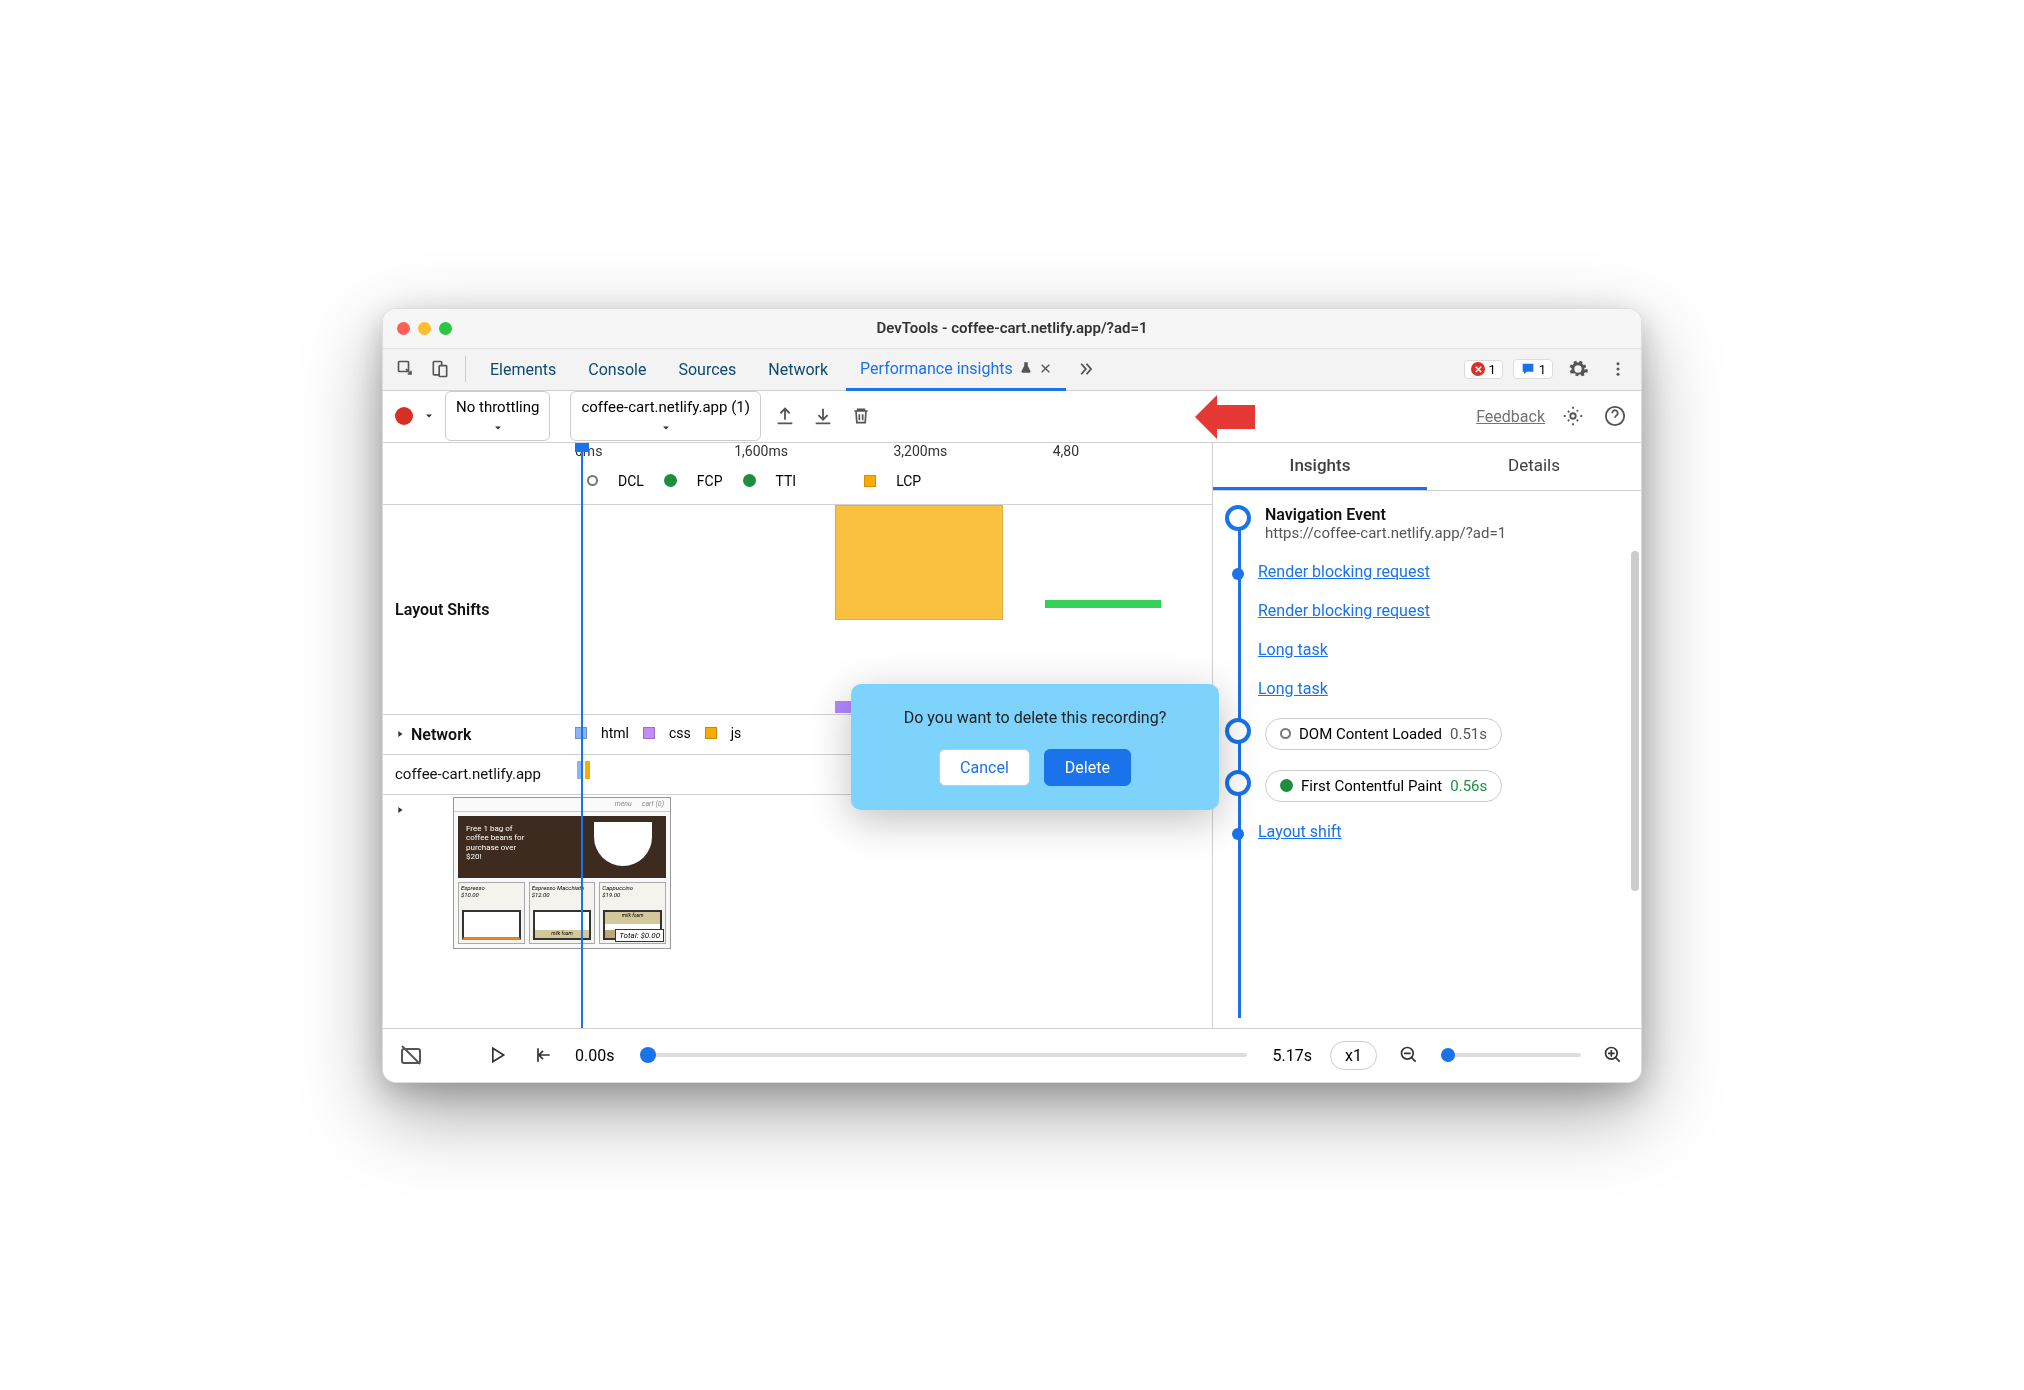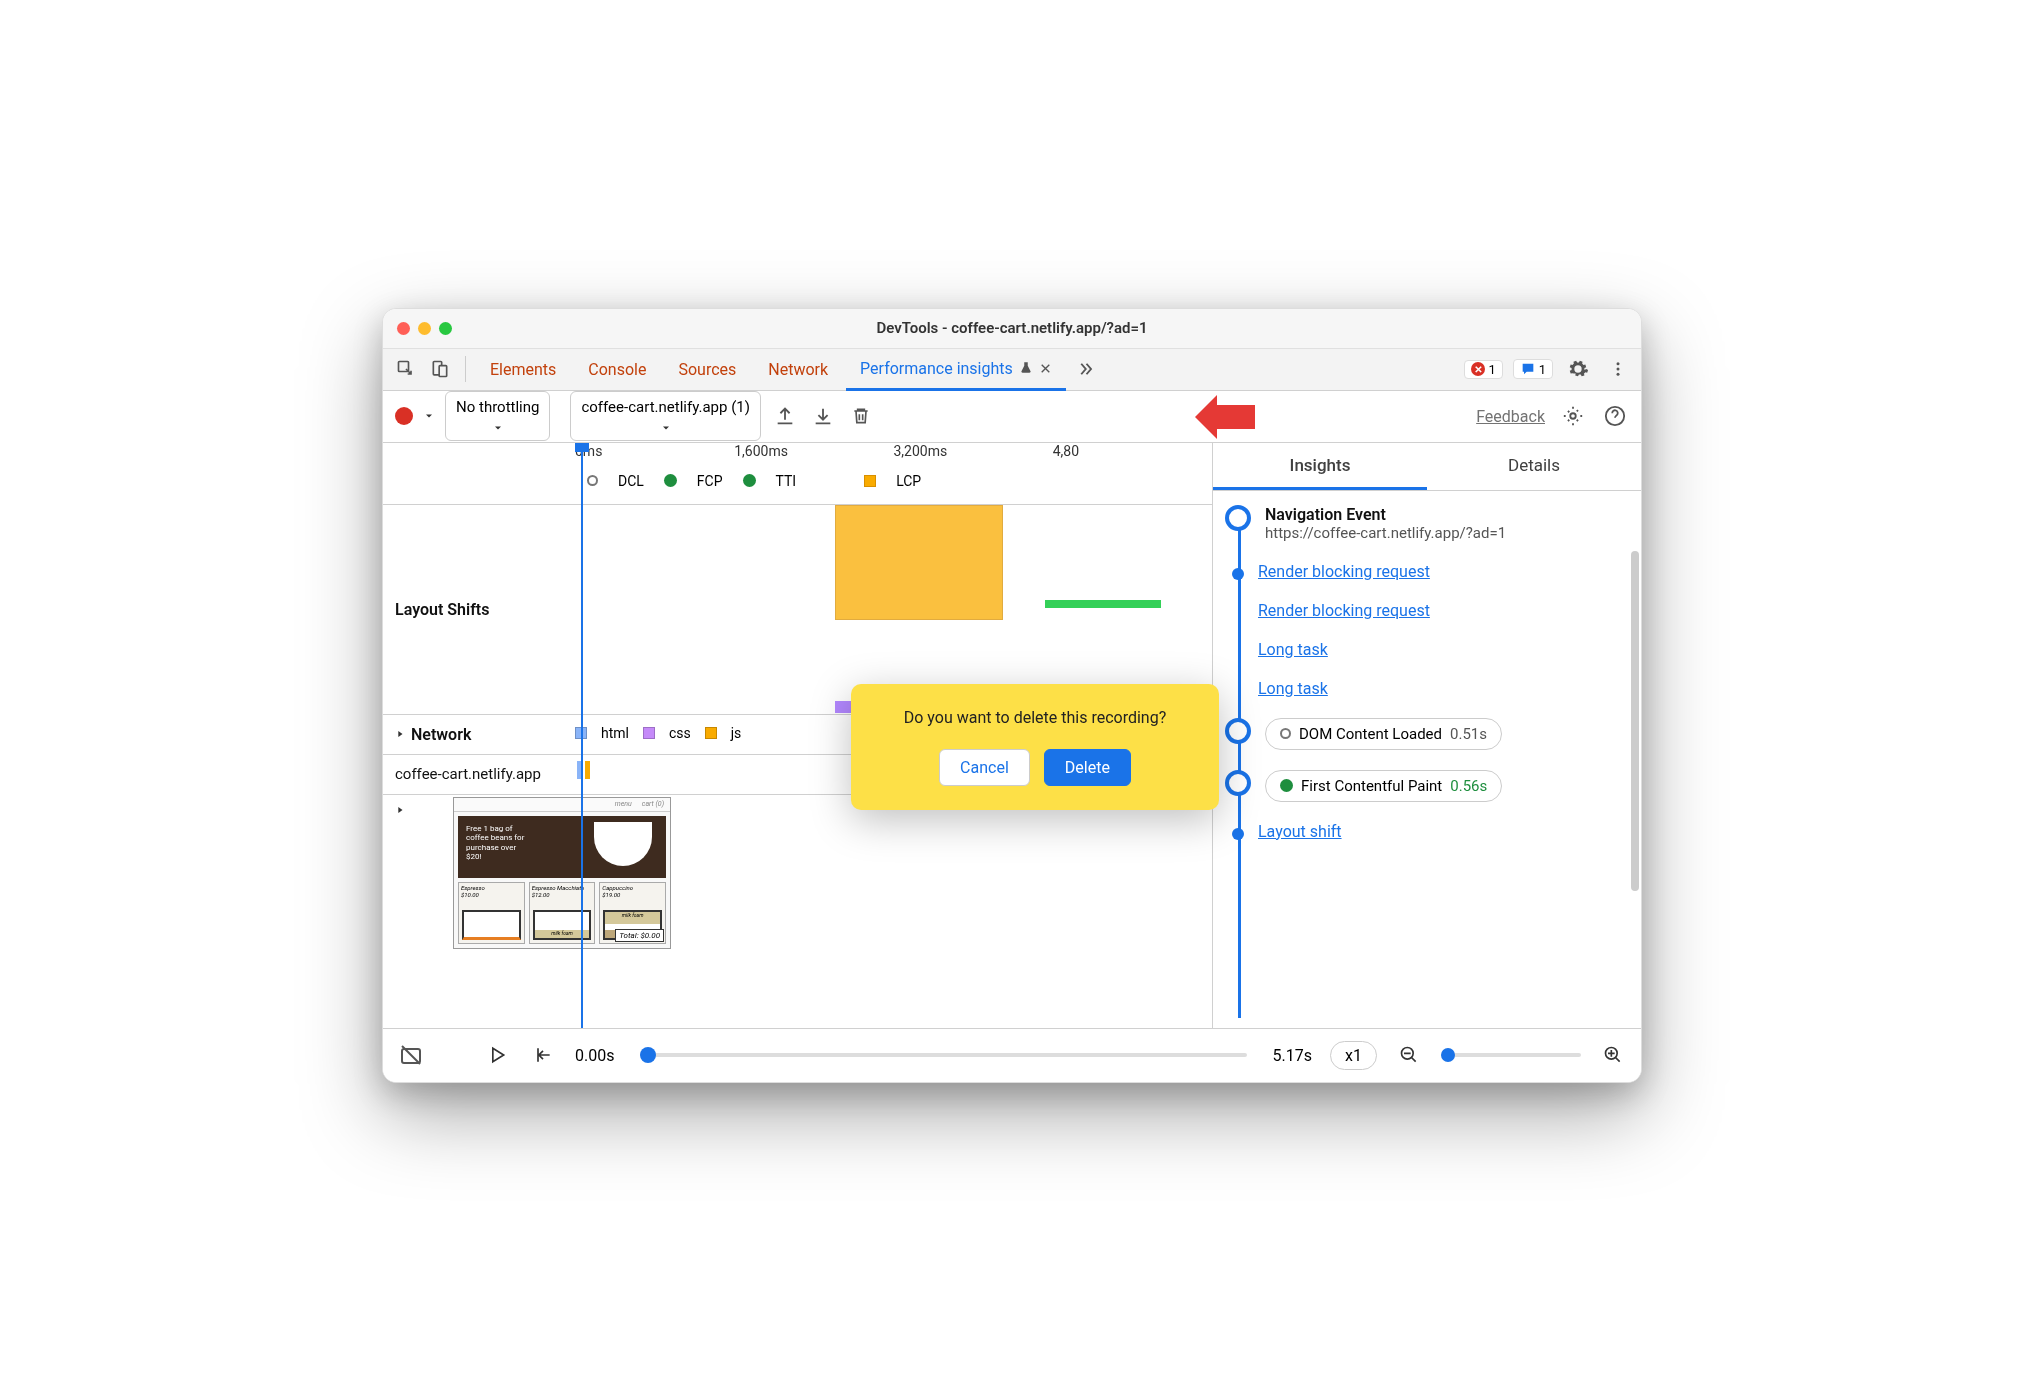--- a/index.html
+++ b/index.html
@@ -41,21 +41,21 @@
   height: 42px;
   display: flex;
   align-items: center;
   padding: 0 8px;
   border-bottom: 1px solid #d0d0d0;
   background: #f3f3f3;
   gap: 4px;
 }
 .tabstrip .iconbtn { width: 30px; height: 30px; display: flex; align-items: center; justify-content: center; color: #555; cursor: pointer; border-radius: 4px; }
 .tabstrip .sep { width: 1px; height: 26px; background: #ccc; margin: 0 6px; }
-.tab { padding: 0 14px; height: 42px; display: flex; align-items: center; font-size: 16px; color: #c2410c; cursor: pointer; gap: 6px; }
+.tab { padding: 0 14px; height: 42px; display: flex; align-items: center; font-size: 16px; color: #0c4a6e; cursor: pointer; gap: 6px; }
 .tab.active { color: #1a73e8; border-bottom: 3px solid #1a73e8; padding-bottom: 0; margin-bottom: -1px; }
 .badge { display: flex; align-items: center; gap: 3px; background: #fff; border: 1px solid #ddd; border-radius: 4px; padding: 1px 6px; font-size: 13px; }
 .badge .circ { width: 14px; height: 14px; border-radius: 50%; display: flex; align-items: center; justify-content: center; color: #fff; font-size: 10px; font-weight: bold; }
 .badge.err .circ { background: #d93025; }
 .badge.msg svg { color: #1a73e8; }
 .tabstrip-right { margin-left: auto; display: flex; align-items: center; gap: 10px; }
 
 .toolbar {
   height: 52px;
   display: flex;
@@ -137,21 +137,21 @@
 .slider { flex: 1; height: 4px; background: #ddd; border-radius: 2px; position: relative; margin: 0 8px; }
 .slider .thumb-dot { position: absolute; width: 16px; height: 16px; background: #1a73e8; border-radius: 50%; top: -6px; }
 .zoom-pill { border: 1px solid #ccc; border-radius: 16px; padding: 4px 14px; }
 .zoom-slider { width: 140px; height: 4px; background: #ddd; border-radius: 2px; position: relative; }
 .zoom-slider .thumb-dot { position: absolute; width: 14px; height: 14px; background: #1a73e8; border-radius: 50%; top: -5px; left: 0; }
 
 .modal {
   position: absolute;
   left: 468px; top: 375px;
   width: 368px;
-  background: #fde047;
+  background: #7dd3fc;
   border-radius: 10px;
   box-shadow: 0 10px 40px rgba(0,0,0,0.25);
   padding: 24px;
   z-index: 100;
 }
 .modal .msg { font-size: 16px; color: #222; text-align: center; margin-bottom: 22px; }
 .modal .btns { display: flex; justify-content: center; gap: 14px; }
 .modal .btn { padding: 8px 20px; border-radius: 6px; font-size: 16px; cursor: pointer; }
 .modal .btn.cancel { color: #1a73e8; border: 1px solid #ccc; background: #fff; }
 .modal .btn.delete { color: #fff; background: #1a73e8; border: 1px solid #1a73e8; }

